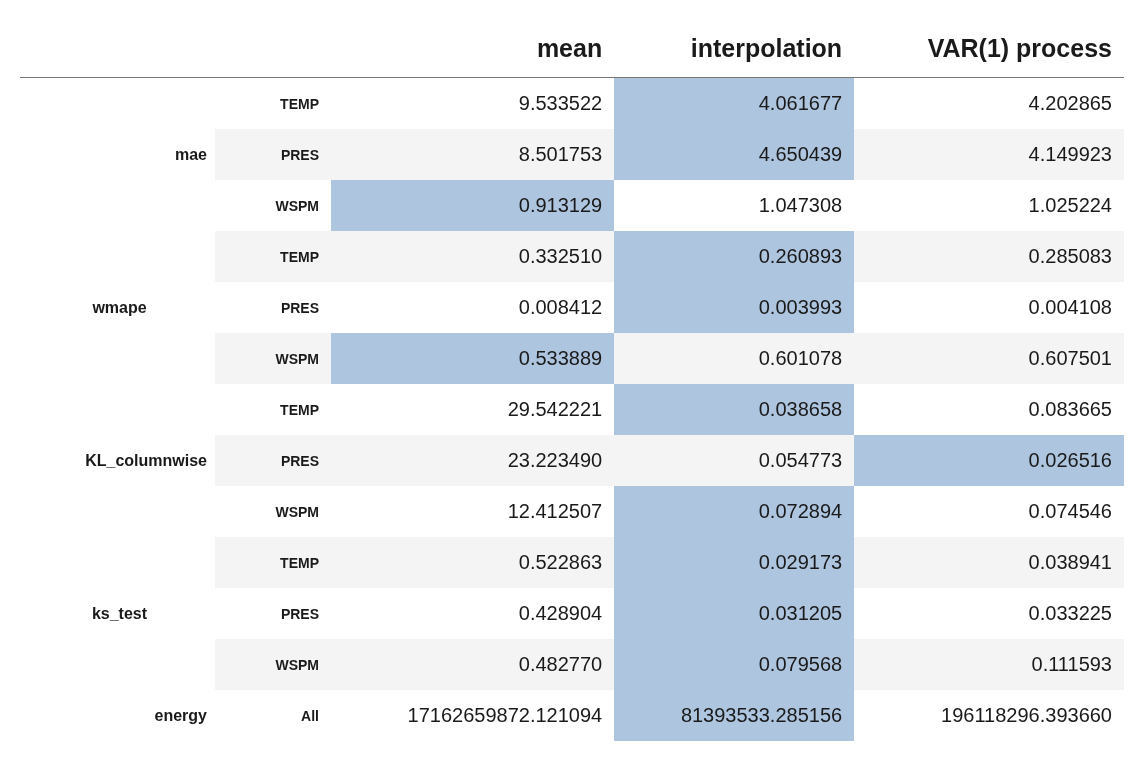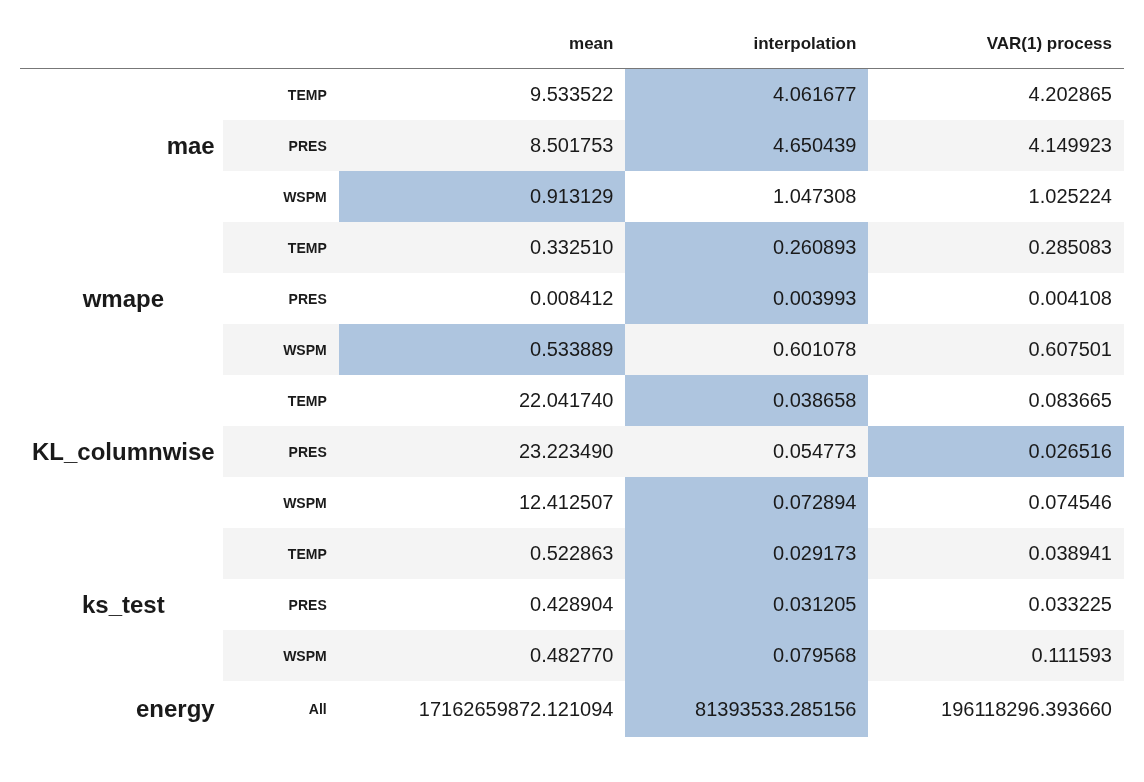--- a/index.html
+++ b/index.html
@@ -15,29 +15,29 @@
       font-size: 20px;
     }
     th, td {
       padding: 14px 12px;
       text-align: right;
       font-weight: 400;
     }
     thead th {
       font-weight: 700;
       border-bottom: 1.5px solid #777;
-      font-size: 17px;
+      font-size: 25px;
     }
     .blank {
       font-weight: 700;
     }
     .group-col {
       width: 175px;
       font-weight: 700;
-      font-size: 24px;
+      font-size: 16px;
       vertical-align: middle;
       text-align: right;
       padding-right: 8px;
     }
     .sub-col {
       width: 92px;
       font-weight: 700;
       font-size: 14px;
       text-align: right;
     }
@@ -114,21 +114,21 @@
     <tr class="shade">
       <th class="sub-col">WSPM</th>
       <td class="num-col highlight">0.533889</td>
       <td class="num-col">0.601078</td>
       <td class="num-col">0.607501</td>
     </tr>
 
     <tr>
       <th rowspan="3" class="group-col">KL_columnwise</th>
       <th class="sub-col">TEMP</th>
-      <td class="num-col">22.041740</td>
+      <td class="num-col">29.542221</td>
       <td class="num-col highlight">0.038658</td>
       <td class="num-col">0.083665</td>
     </tr>
     <tr class="shade">
       <th class="sub-col">PRES</th>
       <td class="num-col">23.223490</td>
       <td class="num-col">0.054773</td>
       <td class="num-col highlight">0.026516</td>
     </tr>
     <tr>

